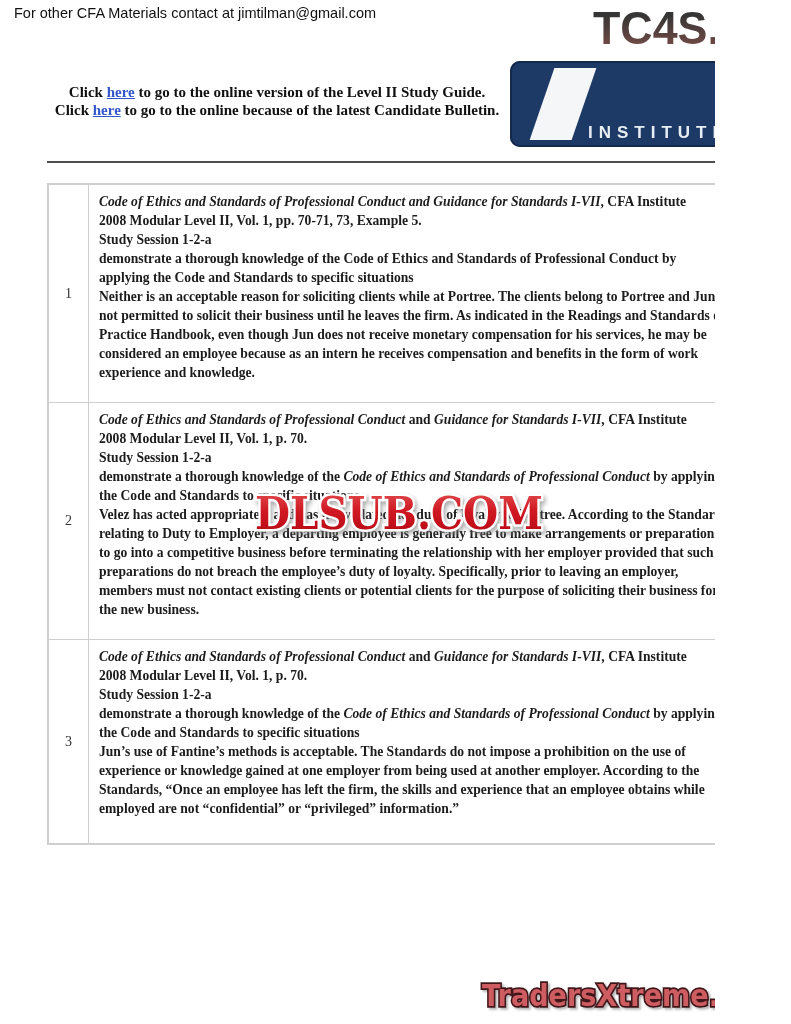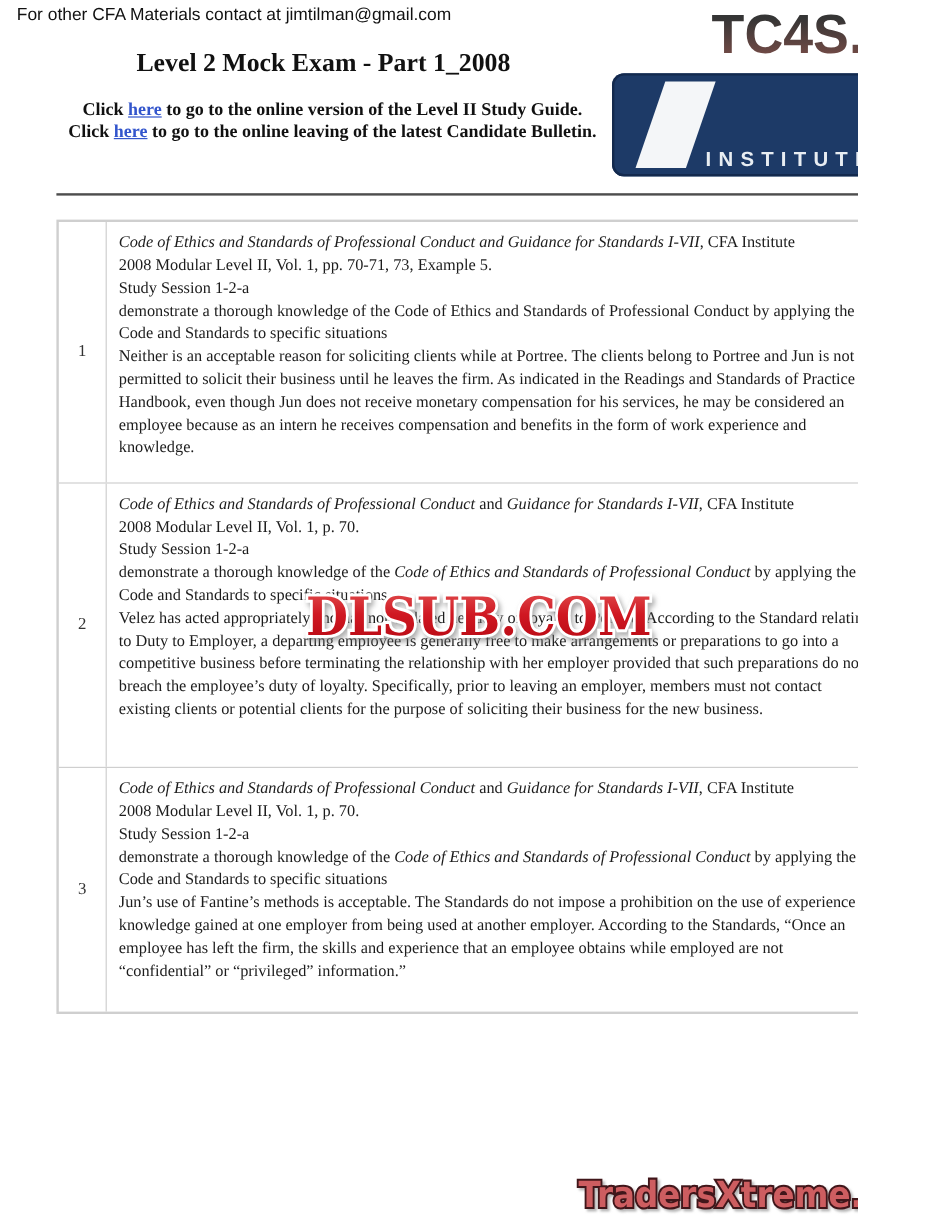--- a/index.html
+++ b/index.html
@@ -117,20 +117,21 @@
     justify-content: center;
     font-size: 14px;
     color: #333;
   }
   .content-cell {
     flex: 1 1 auto;
     padding: 7px 12px 6px 10px;
     font-size: 13.6px;
     line-height: 19px;
     color: #1c1c1c;
+    font-weight: bold;
   }
   .content-cell .i { font-style: italic; }
 
   
   .dlsub-svg { position: absolute; left: 243px; top: 481px; }
   .traders-svg { position: absolute; left: 474px; top: 972px; }
 </style>
 </head>
 <body>
 
@@ -141,25 +142,24 @@
   <svg class="tc4s-svg" width="200" height="52" viewBox="0 0 200 52">
     <defs>
       <linearGradient id="tc4sGrad" x1="0" y1="0" x2="0" y2="1">
         <stop offset="0.25" stop-color="#353535"></stop>
         <stop offset="1" stop-color="#81504a"></stop>
       </linearGradient>
     </defs>
     <text x="100" y="42" text-anchor="middle" font-family="Liberation Sans, sans-serif" font-weight="bold" font-size="46" textLength="194" lengthAdjust="spacingAndGlyphs" fill="url(#tc4sGrad)">TC4S.net</text>
   </svg>
 
-  <div class="title">Level 2 Mock Exam - Part 1_2008</div>
 
   <div class="click-lines">
     <div><span>Click </span><a>here</a><span> to go to the online version of the Level II Study Guide.</span></div>
-    <div><span>Click </span><a>here</a><span> to go to the online leaving of the latest Candidate Bulletin.</span></div>
+    <div><span>Click </span><a>here</a><span> to go to the online because of the latest Candidate Bulletin.</span></div>
   </div>
 
   <div class="cfa-logo">
     <div class="cfa-flag"></div>
     <div class="cfa-sub">INSTITUTE</div>
   </div>
 
   <div class="rule"></div>
 
   <div class="answers-table" id="answers-table">

